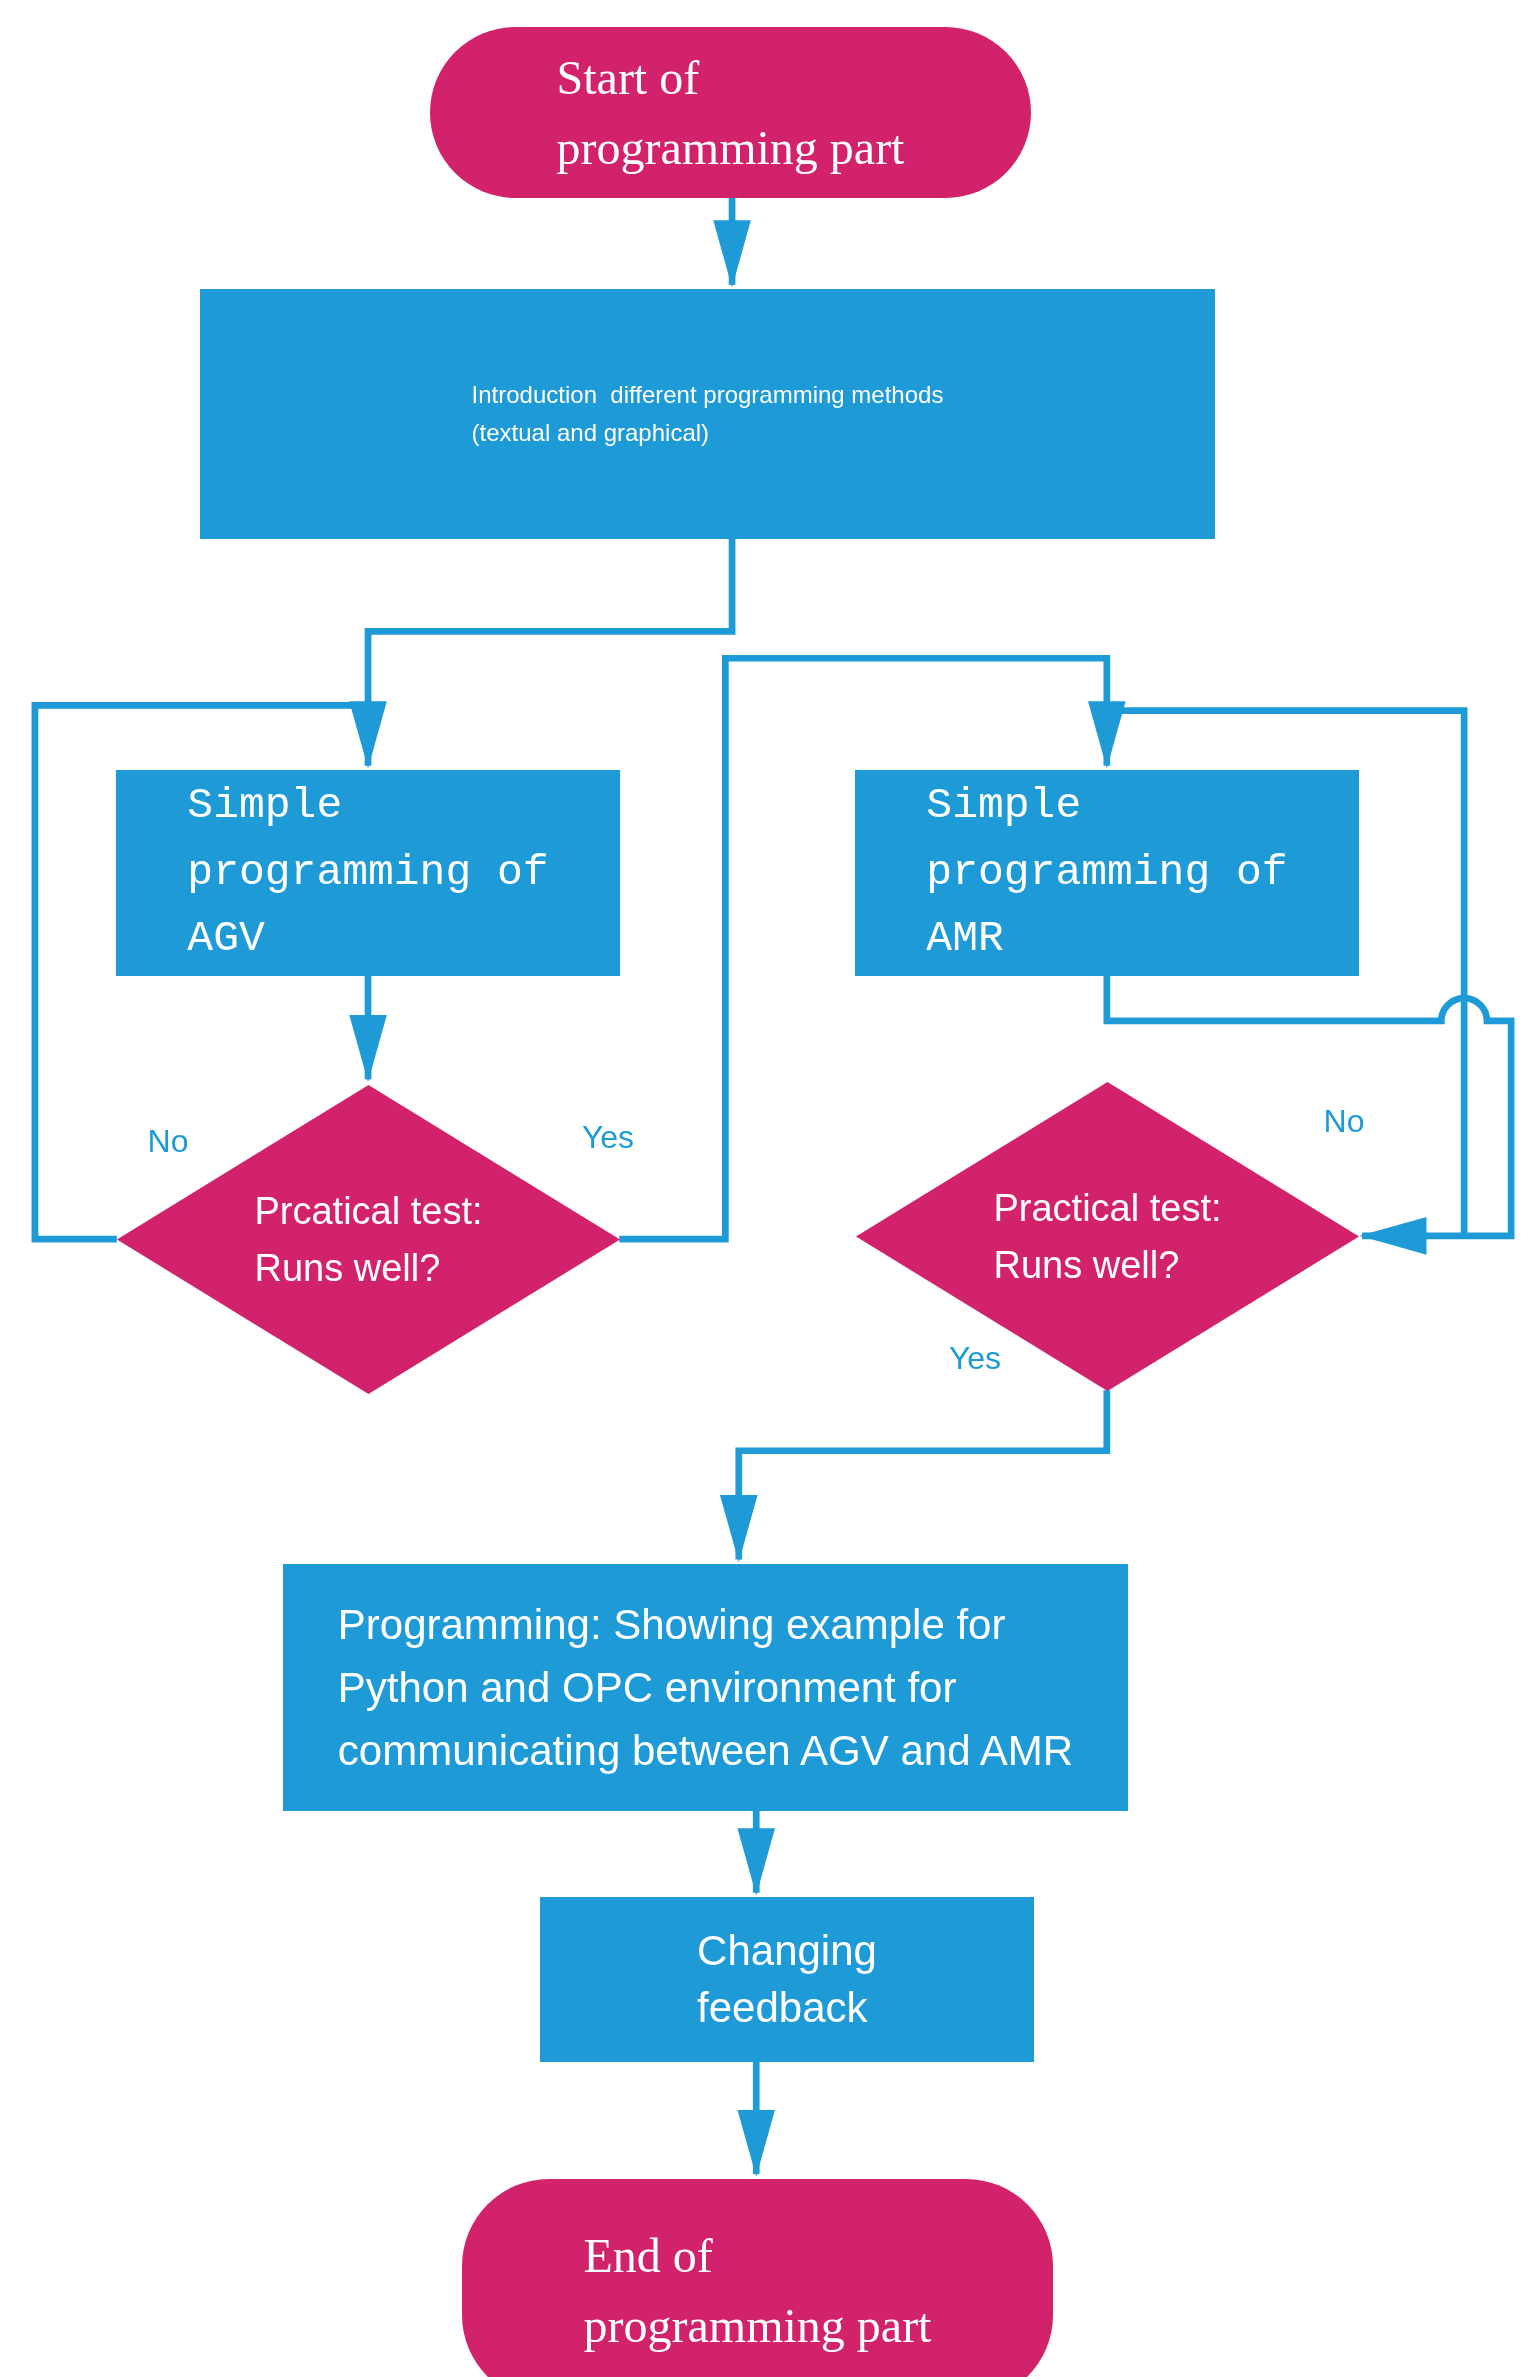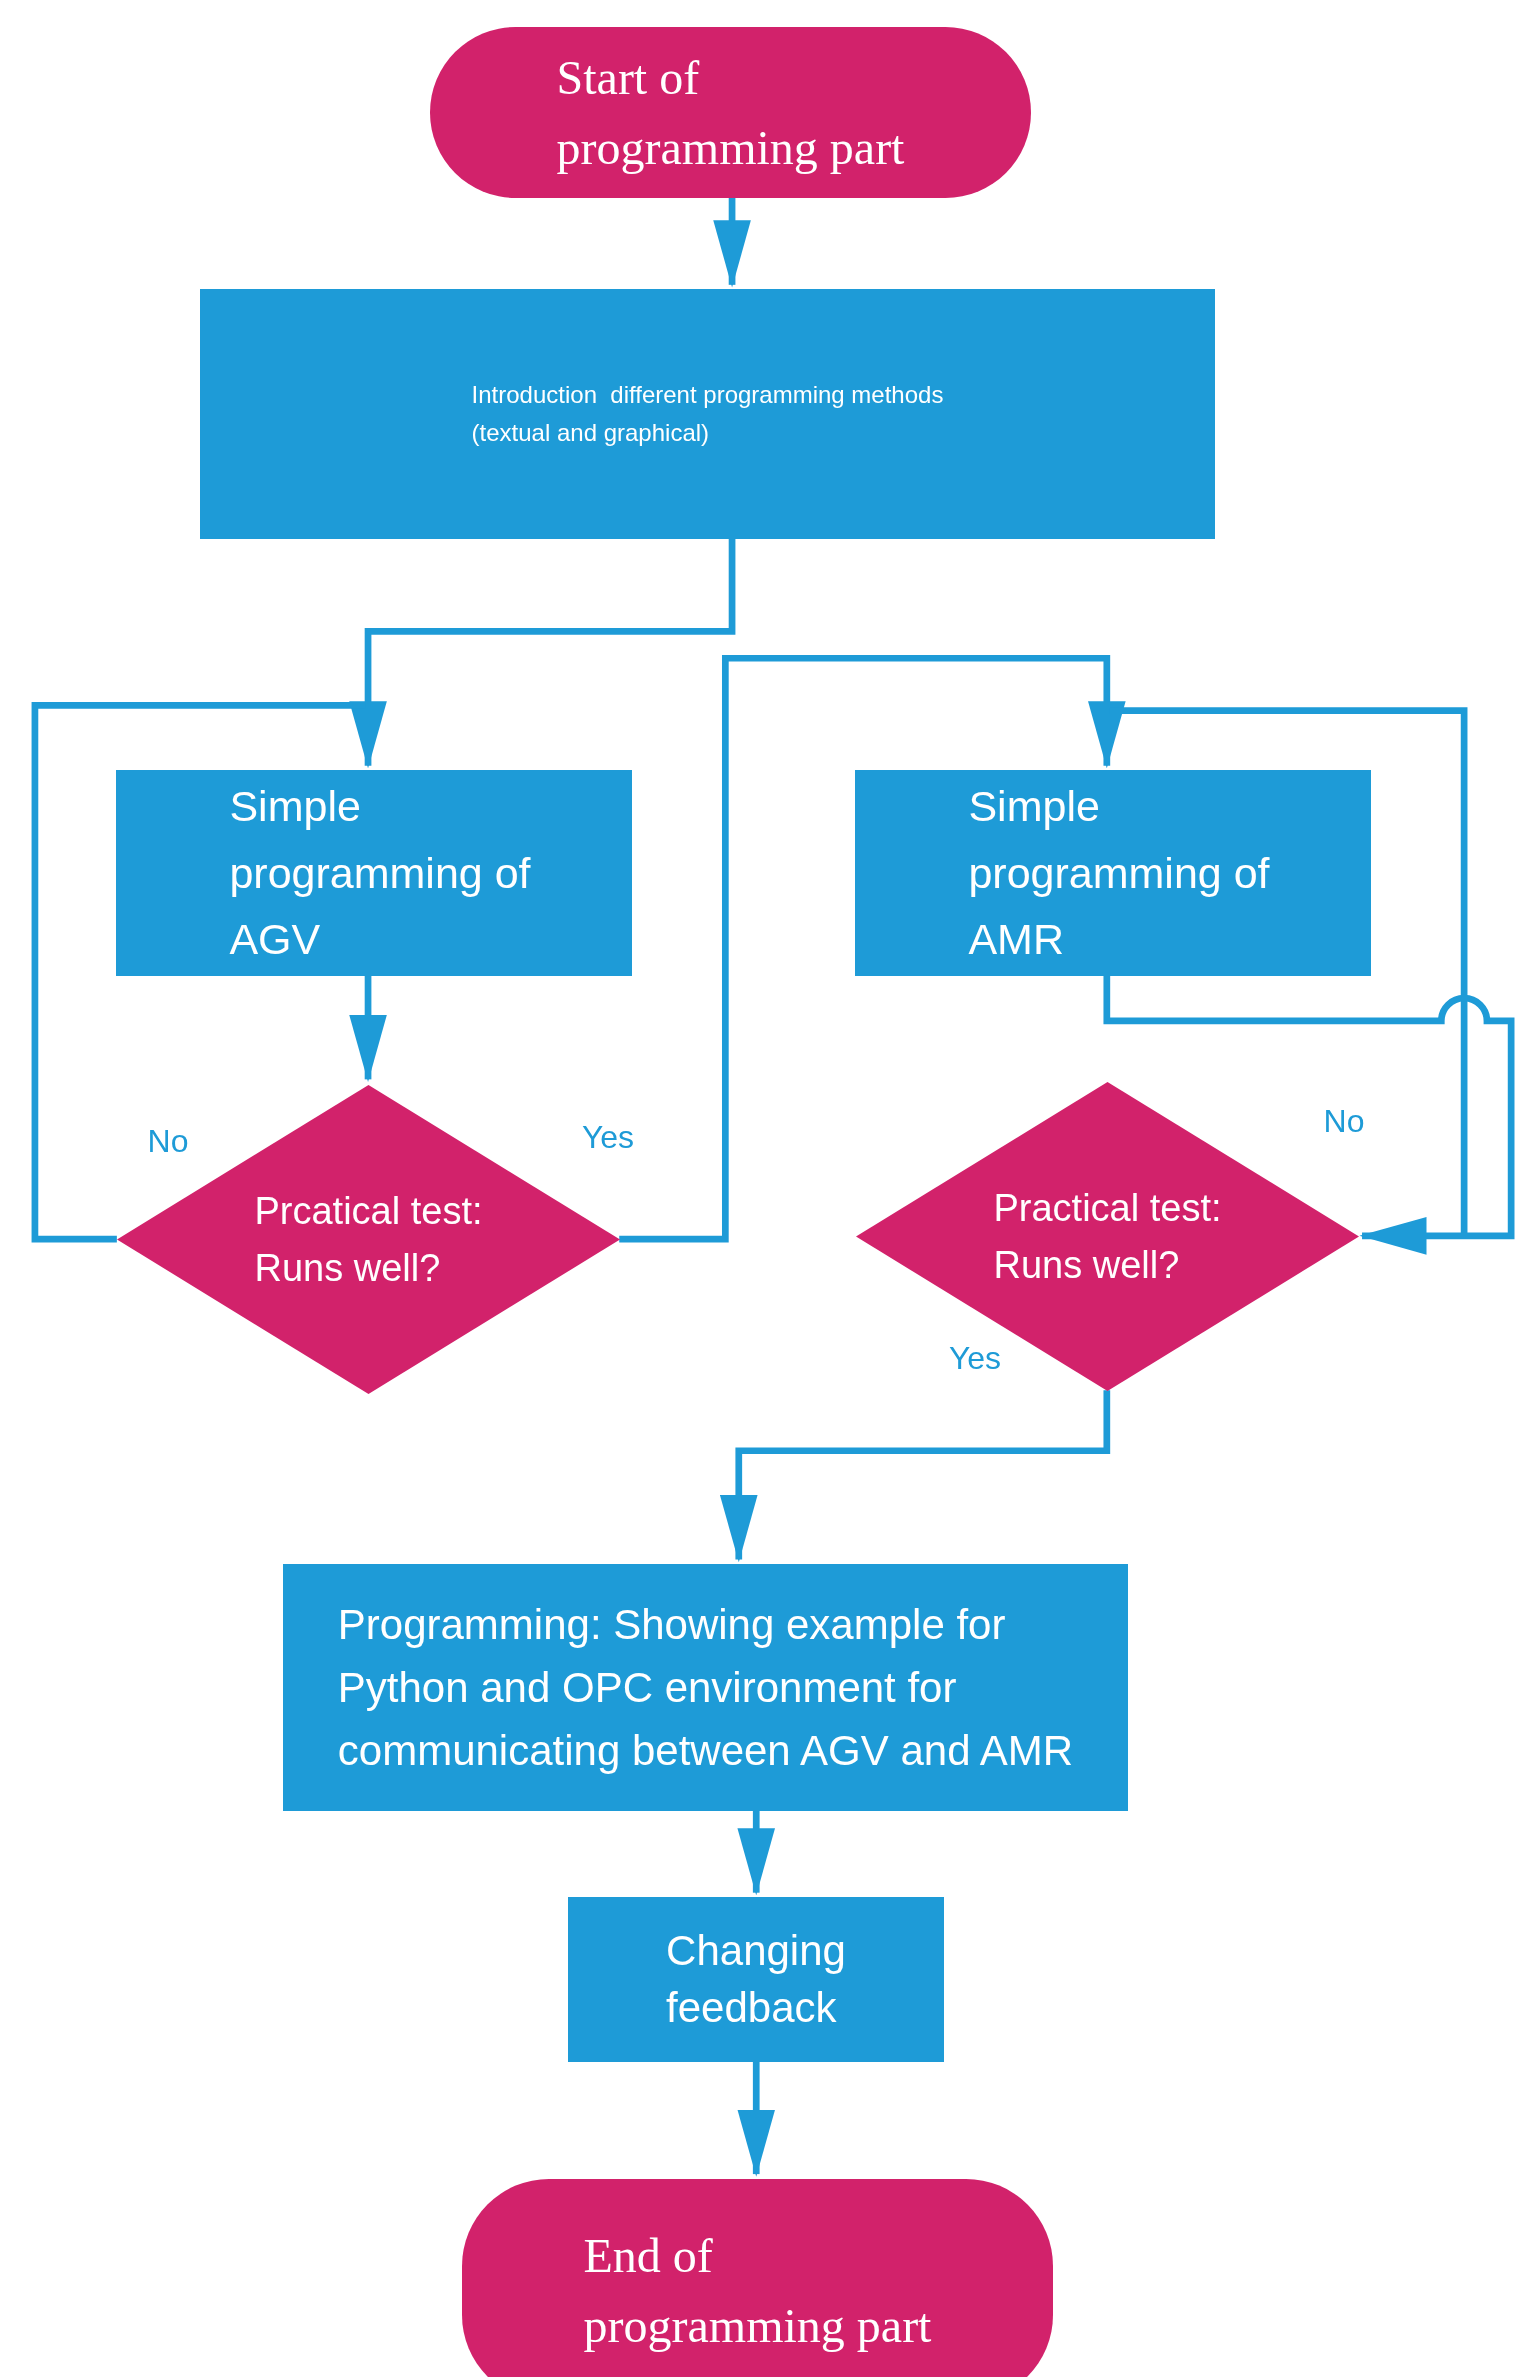--- a/index.html
+++ b/index.html
@@ -12,34 +12,34 @@
   body{width:1538px;height:2377px;position:relative;font-family:"Liberation Sans",sans-serif;}
   .canvas{position:absolute;left:0;top:0;width:1538px;height:2377px;overflow:hidden;background:#ffffff;}
   svg.wires{position:absolute;left:0;top:0;width:1538px;height:2377px;}
   .edge{fill:none;stroke:var(--line,#1E9BD7);stroke-width:10;}
   .arrow-head{fill:var(--line,#1E9BD7);}
   .node{position:absolute;display:flex;align-items:center;justify-content:center;color:var(--text-on-fill,#fff);}
   .lbl{white-space:pre-wrap;}
   .stadium{background:var(--pink,#D2226B);border-radius:87px;font-family:"Liberation Serif",serif;font-size:48px;line-height:1.45;}
   .proc{background:var(--blue,#1E9BD7);}
   .sans-light{font-family:"Liberation Sans",sans-serif;font-weight:300;}
-  .serif{font-family:Liberation Sans, sans-serif;padding-left:12px;}
+  .serif{font-family:Liberation Mono, monospace;}
   .diamond{background:var(--pink,#D2226B);clip-path:polygon(50% 0,100% 50%,50% 100%,0 50%);
            font-weight:300;font-size:38px;line-height:1.5;}
   .edge-label{position:absolute;transform:translate(-50%,-50%);color:var(--line,#1E9BD7);
               font-size:32px;font-weight:400;white-space:nowrap;}
   
   #n-start{left:430px;top:27px;width:601px;height:171px;}
   #n-intro{left:200px;top:289px;width:1015px;height:250px;font-size:24px;line-height:1.6;}
   #n-agv{left:116px;top:770px;width:504px;height:206px;font-size:43px;line-height:1.55;}
   #n-amr{left:855px;top:770px;width:504px;height:206px;font-size:43px;line-height:1.55;}
   #n-agvtest{left:117px;top:1085px;width:503px;height:309px;}
   #n-amrtest{left:856px;top:1082px;width:503px;height:309px;}
   #n-programming{left:283px;top:1564px;width:845px;height:247px;font-size:42px;line-height:1.5;}
-  #n-feedback{left:568px;top:1897px;width:376px;height:165px;font-size:42px;line-height:1.35;}
+  #n-feedback{left:540px;top:1897px;width:494px;height:165px;font-size:42px;line-height:1.35;}
   #n-end{left:462px;top:2179px;width:591px;height:223px;}
   #lab-agv-no{left:168px;top:1141px;}
   #lab-agv-yes{left:608px;top:1137px;}
   #lab-amr-no{left:1344px;top:1121px;}
   #lab-amr-yes{left:975px;top:1358px;}
 </style>
 </head>
 <body>
 
 <div class="canvas">

